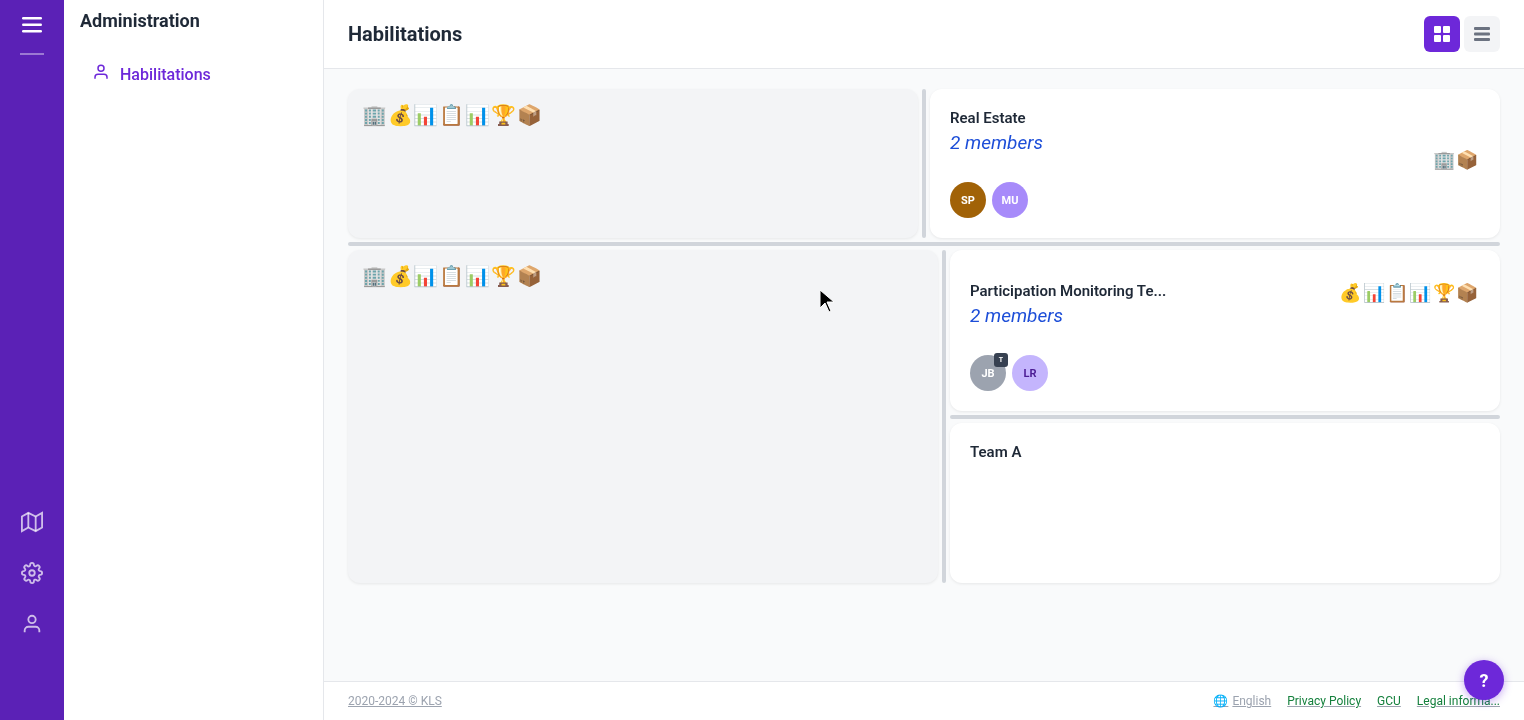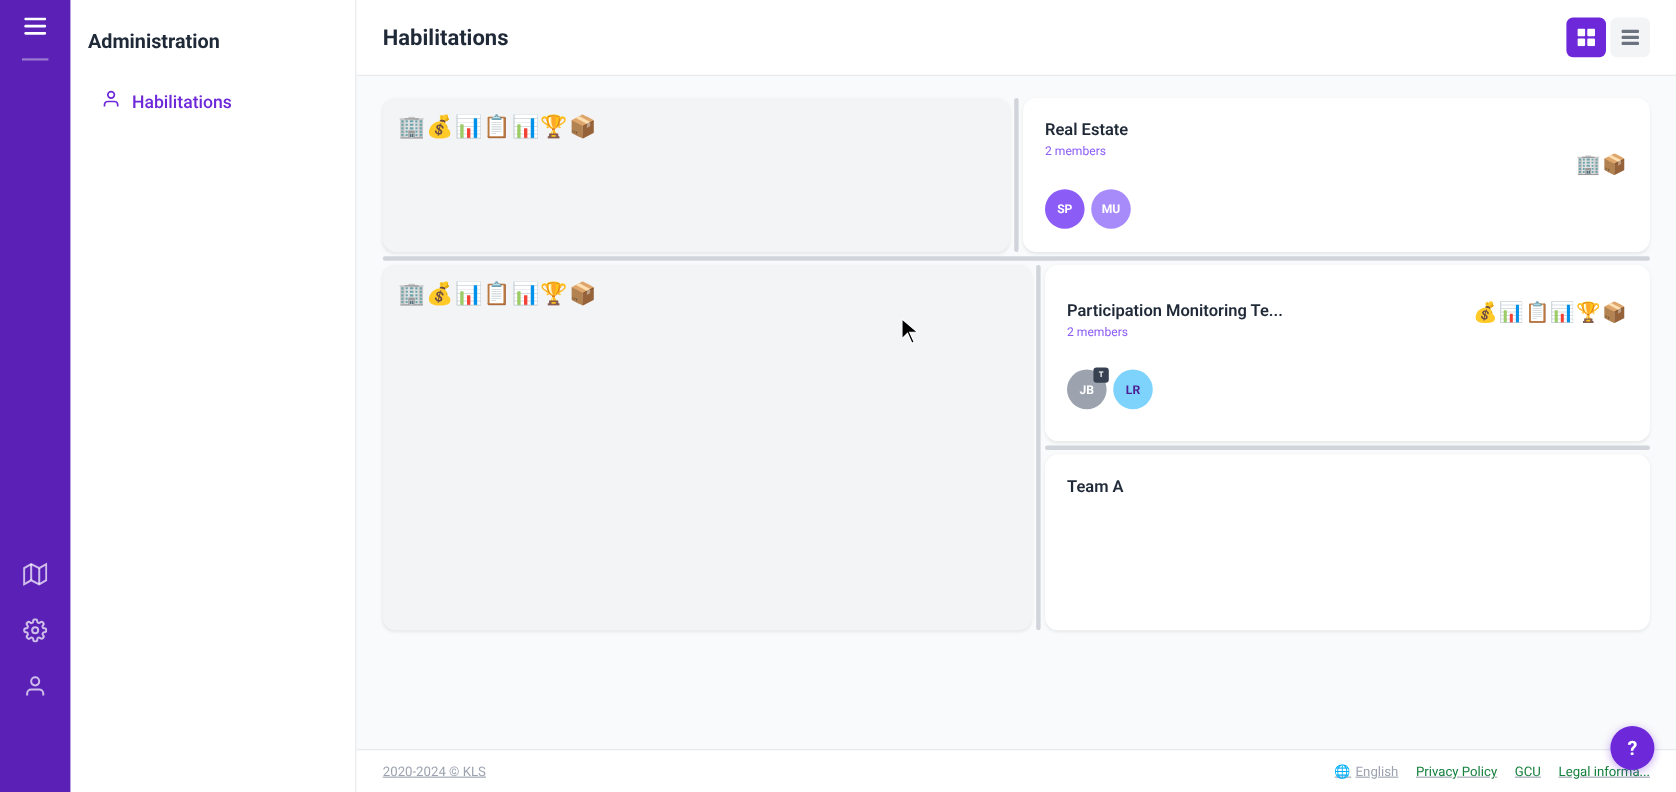--- a/index.html
+++ b/index.html
@@ -46,21 +46,21 @@
     .sidebar-icon {
       color: rgba(255,255,255,0.7);
       font-size: 20px;
       cursor: pointer;
     }
 
     
     .left-panel {
       width: 260px;
       background: white;
-      padding: 28px 16px;
+      padding: 10px 16px;
       border-right: 1px solid #e5e7eb;
       display: flex;
       flex-direction: column;
     }
     .admin-title {
       font-size: 18px;
       font-weight: 700;
       color: #1f2937;
       margin-bottom: 24px;
     }
@@ -147,46 +147,47 @@
       background: #f3f4f6;
       min-height: 160px;
     }
     .card-title {
       font-size: 15px;
       font-weight: 600;
       color: #1f2937;
       margin-bottom: 4px;
     }
     .card-subtitle {
-      font-size: 11px;
-      color: #8b5cf6;
+      font-size: 19px;
+      color: #1d4ed8;
       margin-bottom: 16px;
+      font-style: italic;
     }
     .avatars-row {
       display: flex;
       gap: 6px;
       margin-top: 12px;
     }
     .avatar-circle {
       width: 36px;
       height: 36px;
       border-radius: 50%;
       display: flex;
       align-items: center;
       justify-content: center;
       font-size: 11px;
       font-weight: 700;
       color: white;
       background: #9ca3af;
       position: relative;
     }
-    .avatar-circle.sp { background: #8b5cf6; }
+    .avatar-circle.sp { background: #a16207; }
     .avatar-circle.mu { background: #a78bfa; }
     .avatar-circle.jb { background: #9ca3af; }
-    .avatar-circle.lr { background: #7dd3fc; color: #4c1d95; }
+    .avatar-circle.lr { background: #c4b5fd; color: #4c1d95; }
     .avatar-badge {
       position: absolute;
       top: -2px;
       right: -2px;
       width: 14px;
       height: 14px;
       background: #374151;
       border-radius: 3px;
       display: flex;
       align-items: center;

